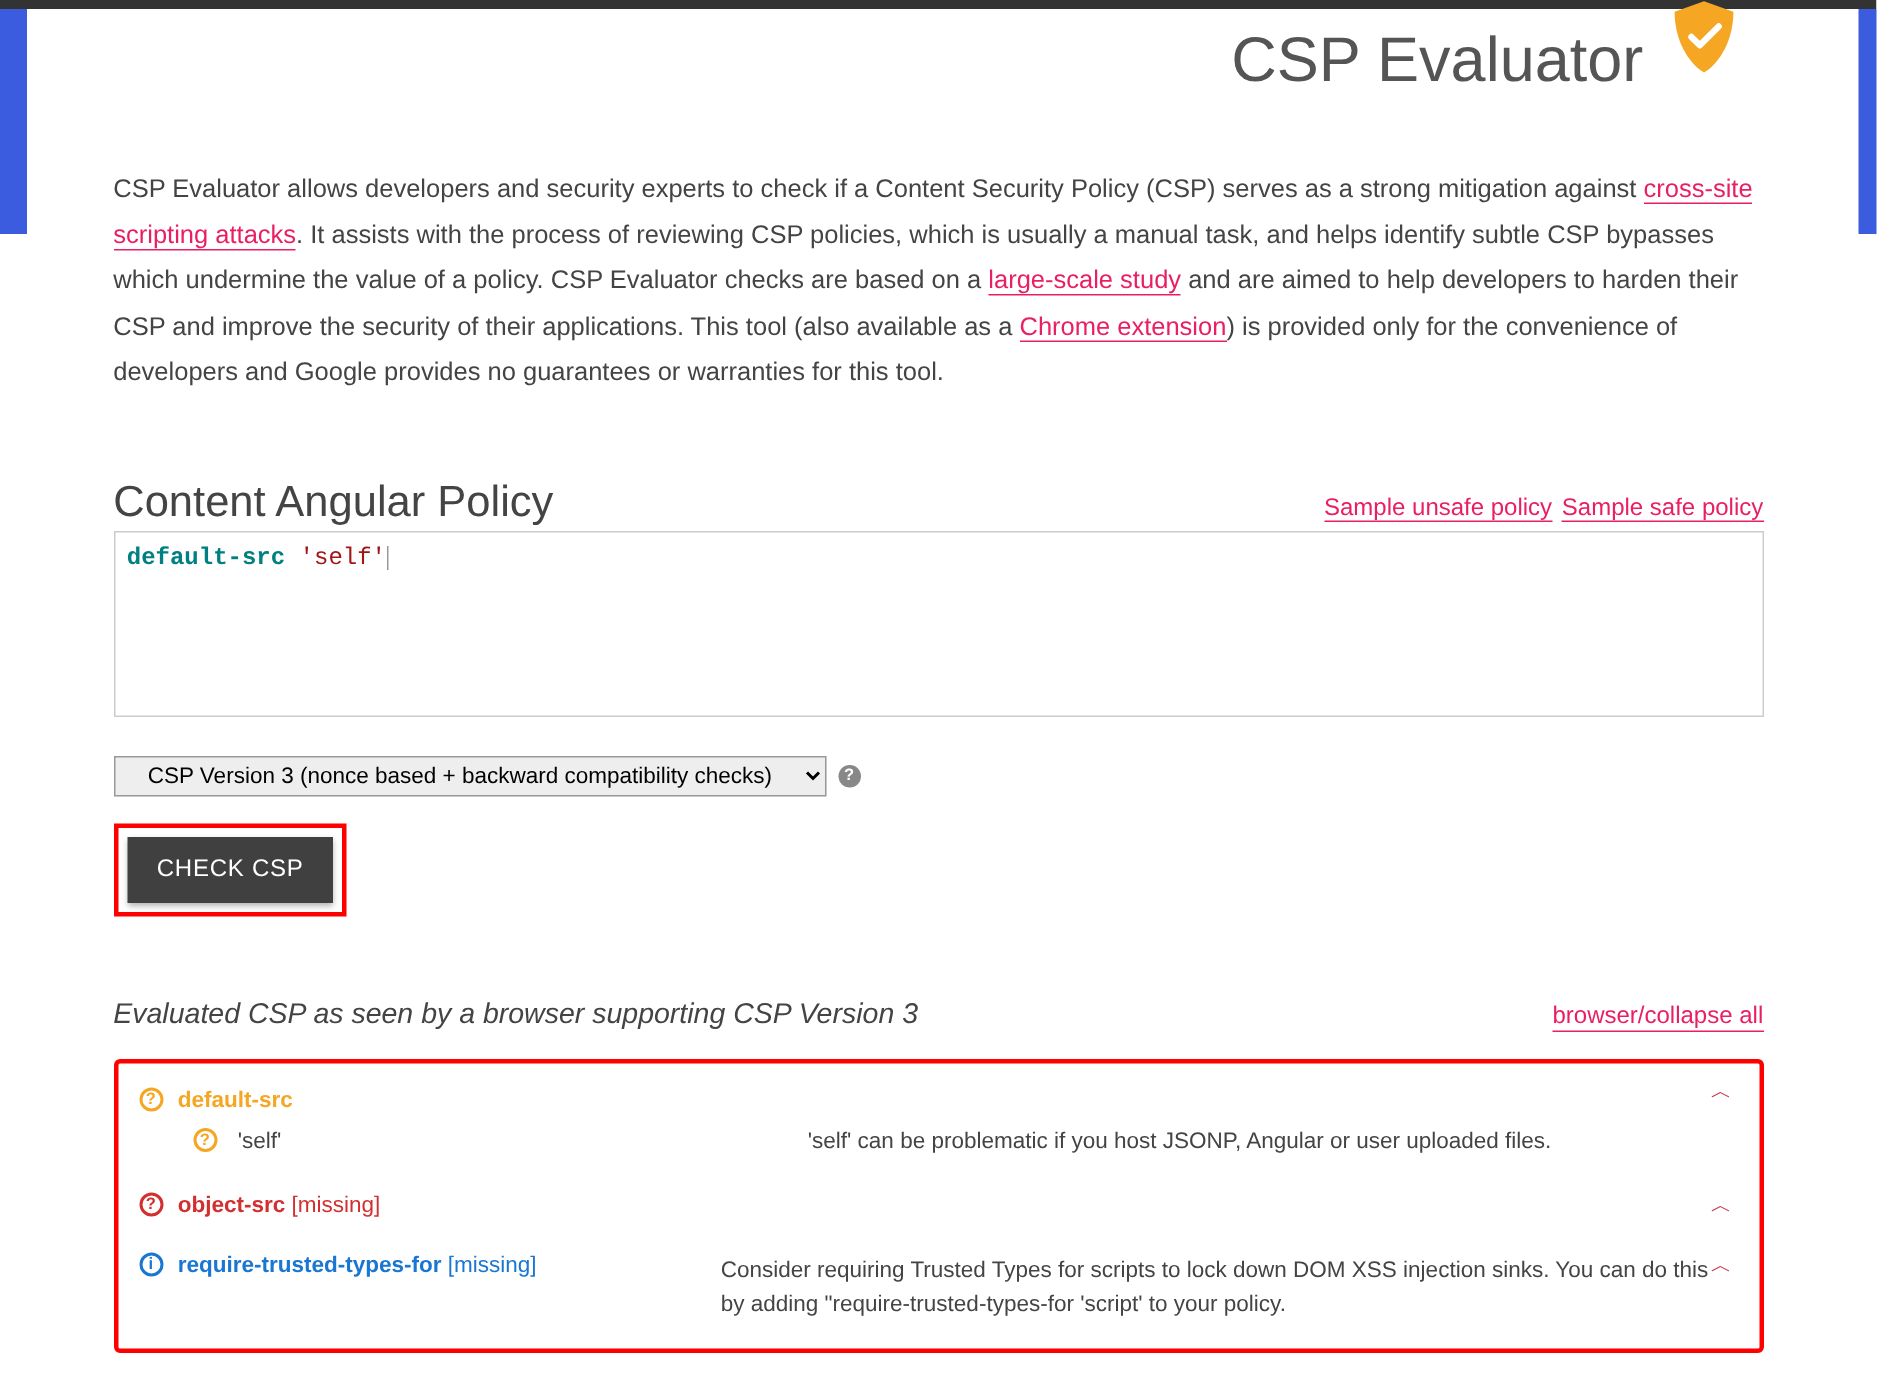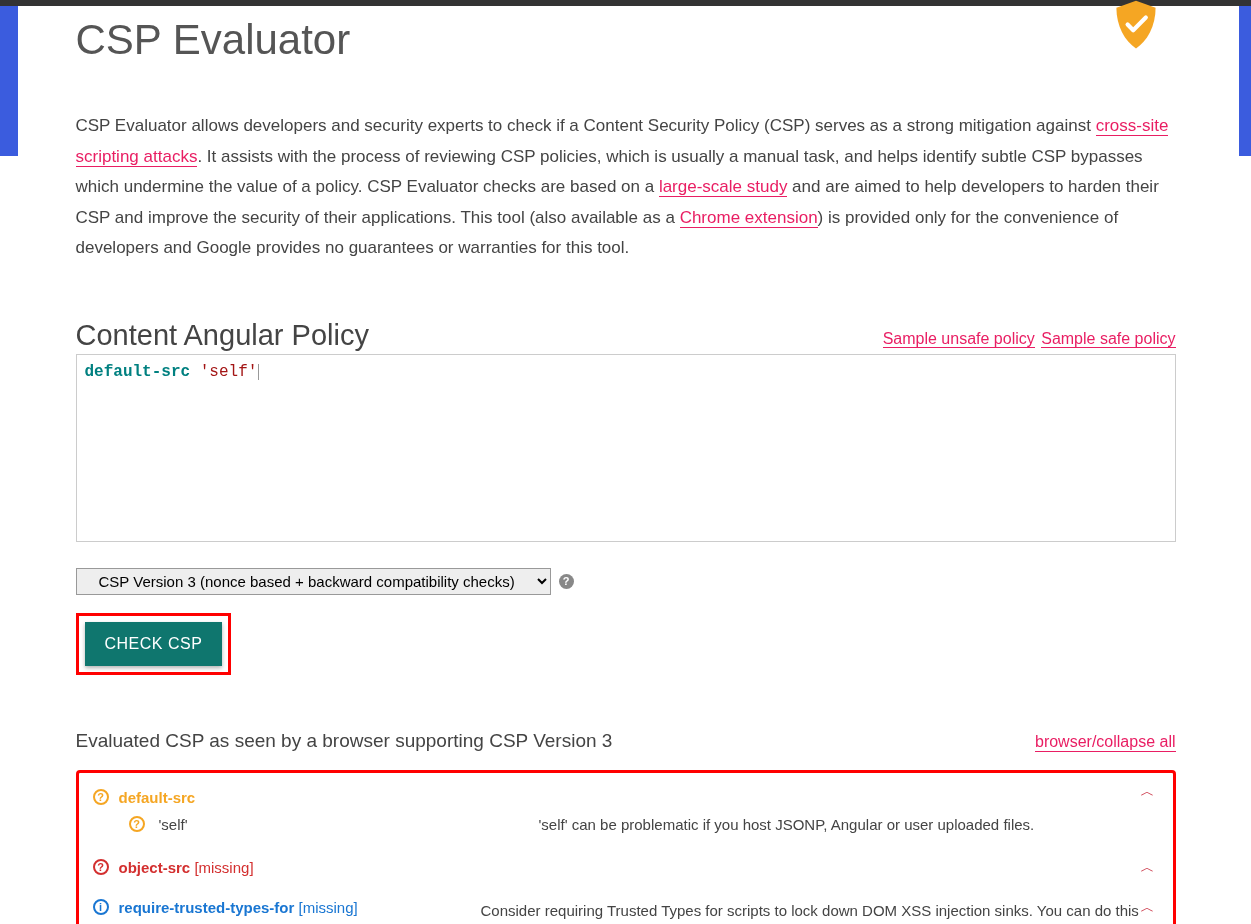--- a/index.html
+++ b/index.html
@@ -31,21 +31,21 @@
   }
   .container {
     max-width: 1100px;
     margin: 0 auto;
     padding: 0 0 20px 0;
     position: relative;
   }
   .header-row {
     display: flex;
     align-items: flex-start;
-    justify-content: space-between;
+    justify-content: flex-end;
   }
   h1.title {
     font-size: 42px;
     font-weight: 400;
     color: #555;
     margin: 10px 0 30px 0;
   }
   .shield {
     margin-top: -8px;
   }
@@ -67,21 +67,21 @@
   }
   .sample-row {
     text-align: right;
     margin-top: -22px;
     margin-bottom: 6px;
     font-size: 16px;
   }
   .sample-row a { margin-left: 2px;}
   .csp-textarea {
     width: 100%;
-    height: 188px;
+    height: 124px;
     border: 1px solid #ccc;
     padding: 8px 8px;
     font-family: "Courier New", monospace;
     font-size: 16px;
     resize: none;
   }
   .code-directive { color: #008080; font-weight: bold;}
   .code-value { color: #a31515;}
   .cursor {
     display:inline-block;
@@ -114,39 +114,40 @@
     align-items:center;
     justify-content:center;
   }
   .check-wrap {
     display:inline-block;
     border: 3px solid #ff0000;
     padding: 6px;
     margin-top: 18px;
   }
   button.check {
-    background: #0f766e;
+    background: #404040;
     color: #fff;
     border: none;
     padding: 13px 20px;
     font-size: 16px;
     font-weight: 500;
     letter-spacing: 0.5px;
     box-shadow: 0 2px 4px rgba(0,0,0,0.3);
     cursor: pointer;
   }
   .eval-row {
     display:flex;
     justify-content: space-between;
     align-items: flex-end;
     margin-top: 55px;
   }
   .eval-title {
     font-size: 19px;
     color: #444;
+    font-style: italic;
   }
   .results-box {
     border: 3px solid #ff0000;
     border-radius: 4px;
     margin-top: 18px;
     padding: 10px 14px 18px 14px;
   }
   .result-header {
     display:flex;
     align-items:center;

